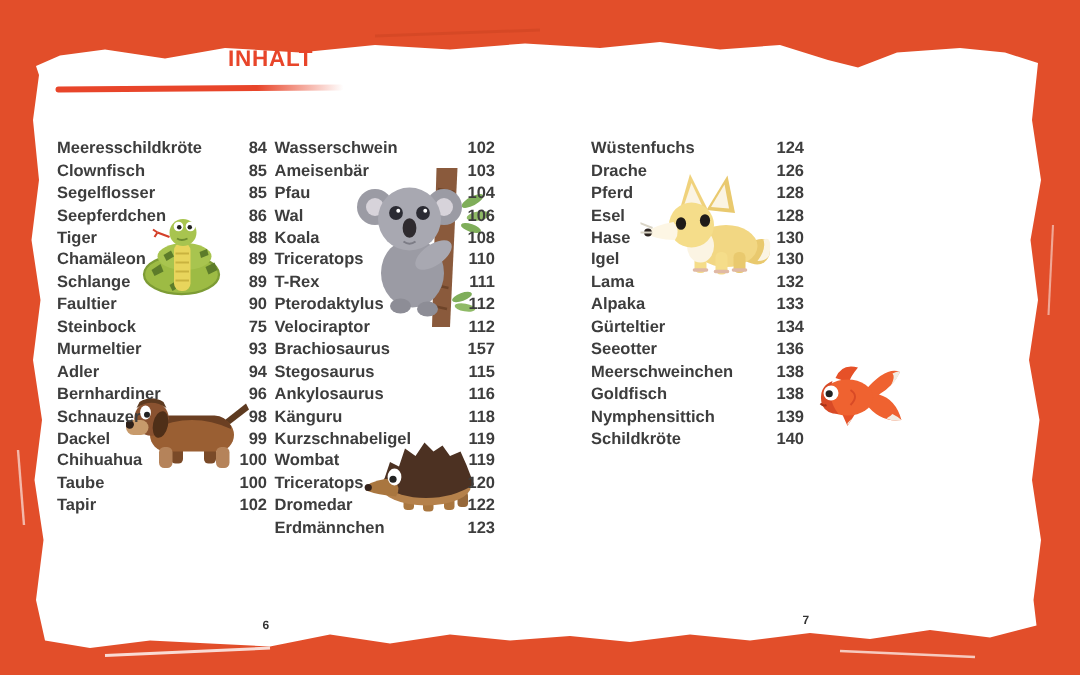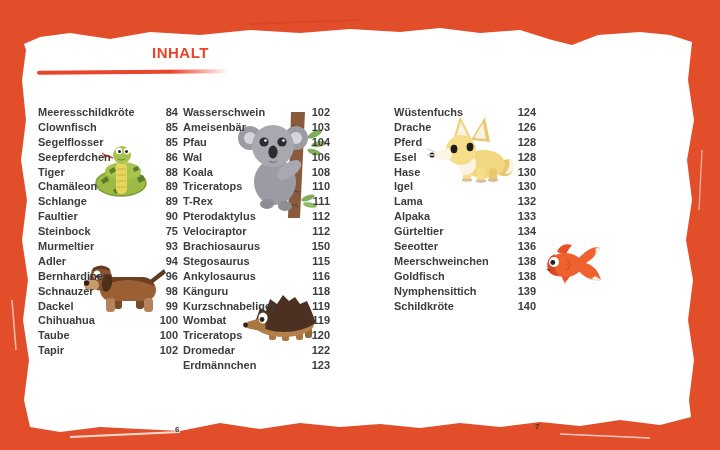--- a/index.html
+++ b/index.html
@@ -1,19 +1,19 @@
 <!DOCTYPE html>
 <html><head>
 <meta charset="utf-8">
 <style>
   html,body{margin:0;padding:0;}
   body{font-family:"Liberation Sans", sans-serif; background:#777;}
   .stage{position:relative; width:720px; height:450px; background:#e24e2a; overflow:hidden;}
   .page-shape{position:absolute; left:0; top:0; z-index:0;}
-  .content{position:absolute; inset:0; z-index:2;margin-top:13px;}
+  .content{position:absolute; inset:0; z-index:2;}
   .title{position:absolute; left:152px; top:31px; font-size:15px; font-weight:bold;
          letter-spacing:0.5px; color:#e8452a;}
   .rule{position:absolute; left:37px; top:57px; width:192px; height:3.5px; border-radius:2px;
         transform:rotate(-0.4deg);
         background:linear-gradient(to right, #e8452a 0%, #e8452a 70%, rgba(232,69,42,0) 100%);}
   .toc-col{position:absolute; top:92px;}
   .col-0{left:38px;  width:140px;}
   .col-1{left:183px; width:147px;}
   .col-2{left:394px; width:142px;}
   .toc-row{display:flex; justify-content:space-between; align-items:baseline;
@@ -152,21 +152,21 @@
         <div class="toc-row">
           <span class="toc-label">Pterodaktylus</span>
           <span class="toc-num">112</span>
         </div>
         <div class="toc-row">
           <span class="toc-label">Velociraptor</span>
           <span class="toc-num">112</span>
         </div>
         <div class="toc-row">
           <span class="toc-label">Brachiosaurus</span>
-          <span class="toc-num">150</span>
+          <span class="toc-num">157</span>
         </div>
         <div class="toc-row">
           <span class="toc-label">Stegosaurus</span>
           <span class="toc-num">115</span>
         </div>
         <div class="toc-row">
           <span class="toc-label">Ankylosaurus</span>
           <span class="toc-num">116</span>
         </div>
         <div class="toc-row">

